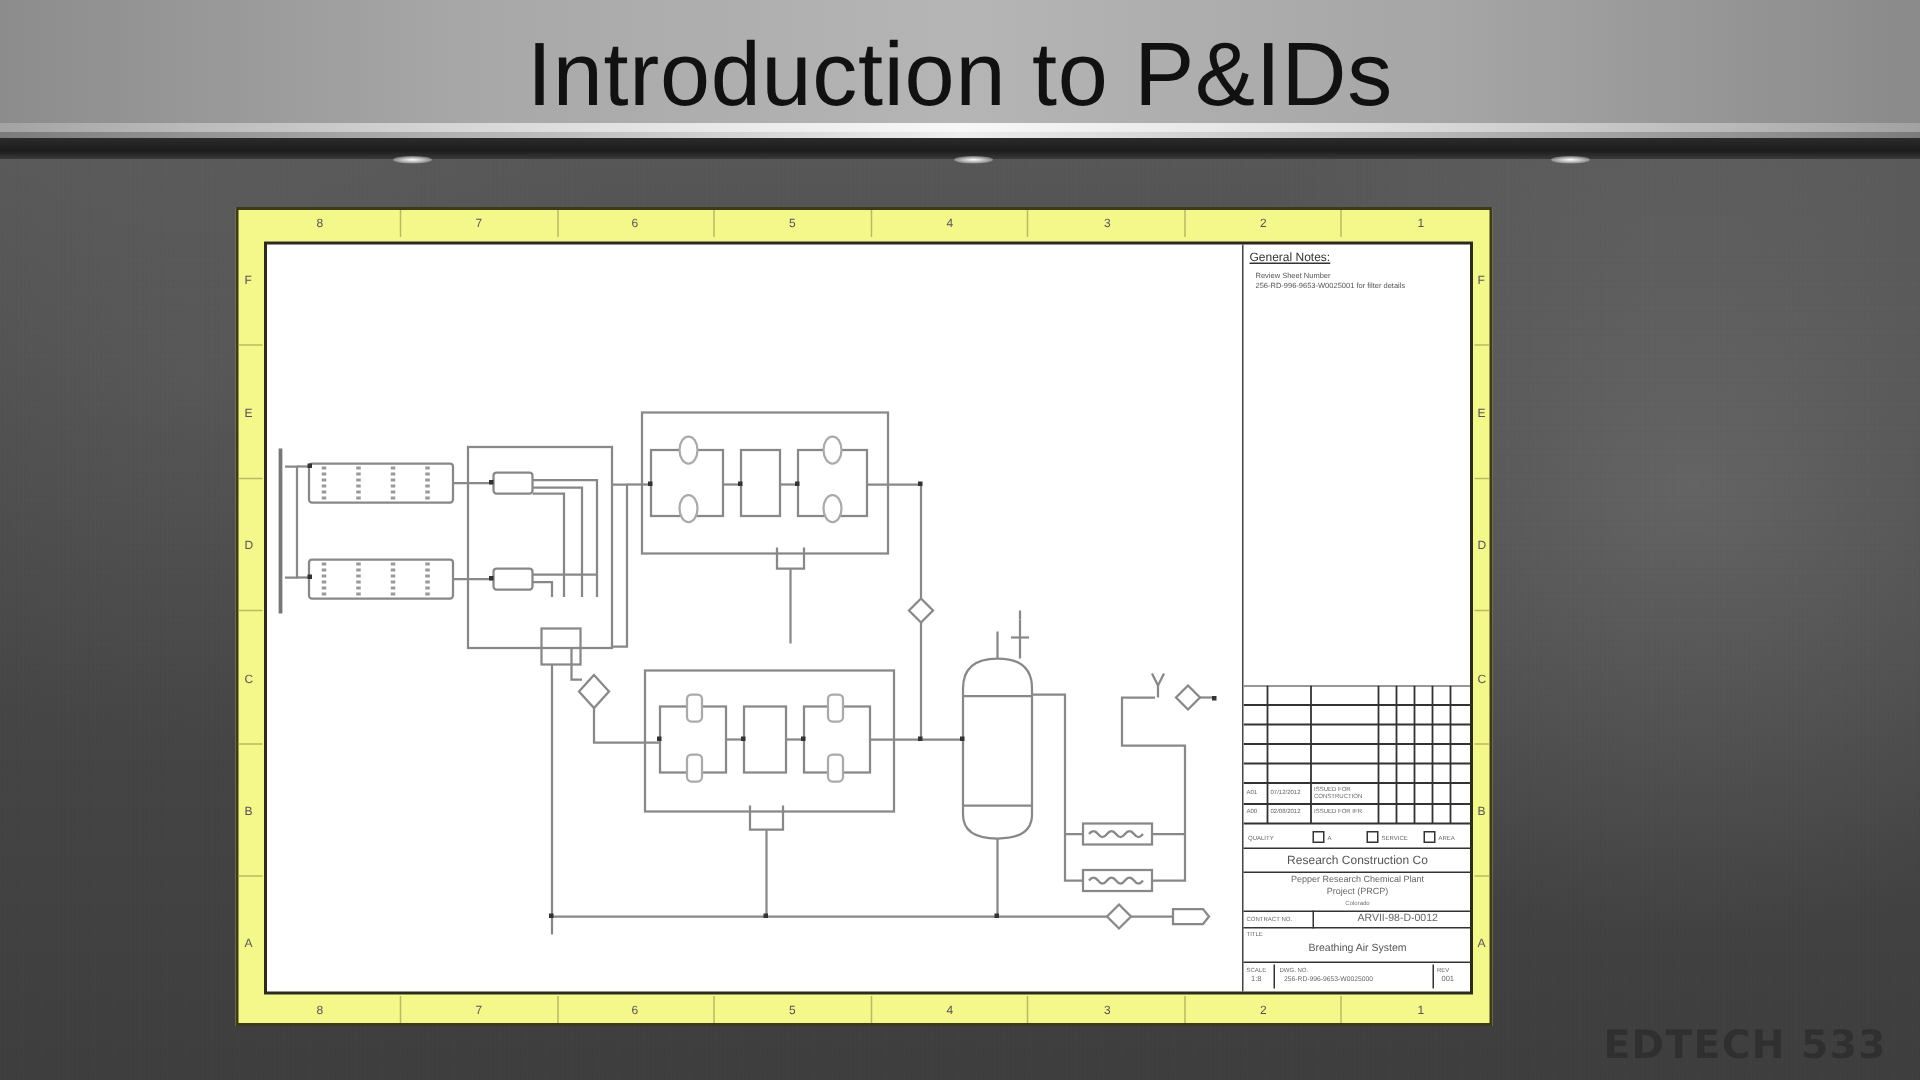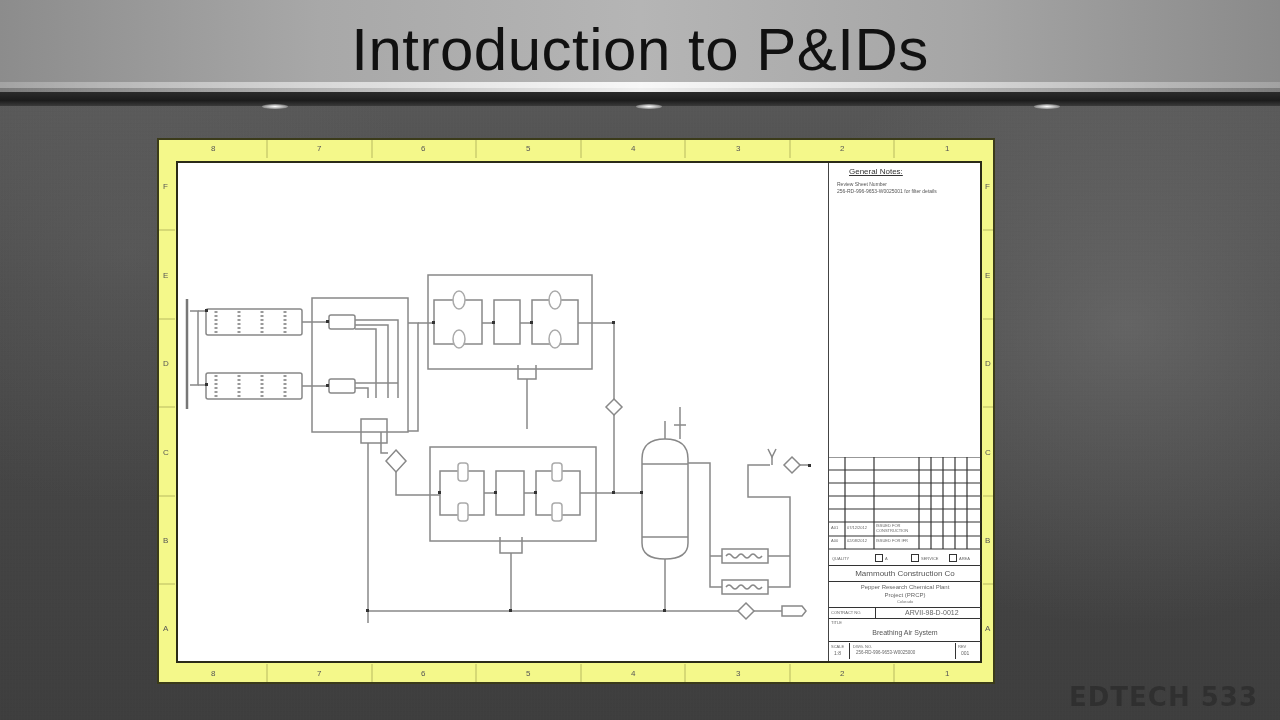--- a/index.html
+++ b/index.html
@@ -225,21 +225,21 @@
           <rect x="434" y="328" width="3" height="3"></rect>
         <rect x="462" y="328" width="3" height="3"></rect>
           <rect x="188" y="446" width="3" height="3"></rect>
         <rect x="331" y="446" width="3" height="3"></rect>
           <rect x="485" y="446" width="3" height="3"></rect>
         <rect x="630" y="301" width="3" height="3"></rect>
       </g>
     </svg>
 
     <div style="position:absolute;left:650px;top:0;width:152px;height:498px;border-left:1.5px solid #444;box-sizing:border-box;">
-      <div style="position:absolute;left:20px;top:4px;font-size:8px;color:#333;text-decoration:underline;">General Notes:</div>
+      <div style="position:absolute;left:4px;top:4px;font-size:8px;color:#333;text-decoration:underline;">General Notes:</div>
       <div style="position:absolute;left:8px;top:18px;font-size:5px;color:#555;">Review Sheet Number</div>
       <div style="position:absolute;left:8px;top:25px;font-size:5px;color:#555;white-space:nowrap;">256-RD-996-9653-W0025001 for filter details</div>
 
       <svg width="152" height="100" style="position:absolute;left:0;top:294px">
         <g stroke="#333" stroke-width="1.2">
           <line x1="0" y1="0" x2="152" y2="0"></line>
           <line x1="0" y1="13" x2="152" y2="13"></line>
             <line x1="0" y1="26" x2="152" y2="26"></line>
           <line x1="0" y1="39" x2="152" y2="39"></line>
             <line x1="0" y1="52" x2="152" y2="52"></line>
@@ -264,21 +264,21 @@
 
       <div style="position:absolute;left:0;top:388px;width:152px;height:14px;border-bottom:1.2px solid #333;font-size:4px;color:#666;">
         <span style="position:absolute;left:3px;top:5px">QUALITY</span>
         <span style="position:absolute;left:46px;top:3px;width:6px;height:6px;border:1.5px solid #333;background:#fff;"></span>
         <span style="position:absolute;left:56px;top:5px">A</span>
         <span style="position:absolute;left:82px;top:3px;width:6px;height:6px;border:1.5px solid #333;background:#fff;"></span>
         <span style="position:absolute;left:92px;top:5px">SERVICE</span>
         <span style="position:absolute;left:120px;top:3px;width:6px;height:6px;border:1.5px solid #333;background:#fff;"></span>
         <span style="position:absolute;left:130px;top:5px">AREA</span>
       </div>
-      <div style="position:absolute;left:0;top:404px;width:152px;height:14px;border-bottom:1.2px solid #333;text-align:center;font-size:8px;color:#555;line-height:14px;">Mammouth Construction Co</div>
+      <div style="position:absolute;left:0;top:404px;width:152px;height:14px;border-bottom:1.2px solid #333;text-align:center;font-size:8px;color:#555;line-height:14px;">Research Construction Co</div>
       <div style="position:absolute;left:0;top:420px;width:152px;text-align:center;font-size:6px;color:#666;line-height:8px;">Pepper Research Chemical Plant</div>
       <div style="position:absolute;left:0;top:428px;width:152px;text-align:center;font-size:6px;color:#666;line-height:8px;">Project (PRCP)</div>
       <div style="position:absolute;left:0;top:436px;width:152px;text-align:center;font-size:4px;color:#777;line-height:6px;">Colorado</div>
       <div style="position:absolute;left:0;top:444px;width:152px;height:10px;border-top:1.2px solid #333;border-bottom:1.2px solid #333;">
         <span style="position:absolute;left:2px;top:2px;font-size:4px;color:#666;">CONTRACT NO.</span>
         <span style="position:absolute;left:46px;top:-1px;height:12px;border-left:1.2px solid #333;"></span>
         <span style="position:absolute;left:76px;top:1px;font-size:7px;color:#666;">ARVII-98-D-0012</span>
       </div>
       <div style="position:absolute;left:0;top:456px;width:152px;height:22px;border-bottom:1.2px solid #333;">
         <span style="position:absolute;left:2px;top:1px;font-size:4px;color:#666;">TITLE</span>

